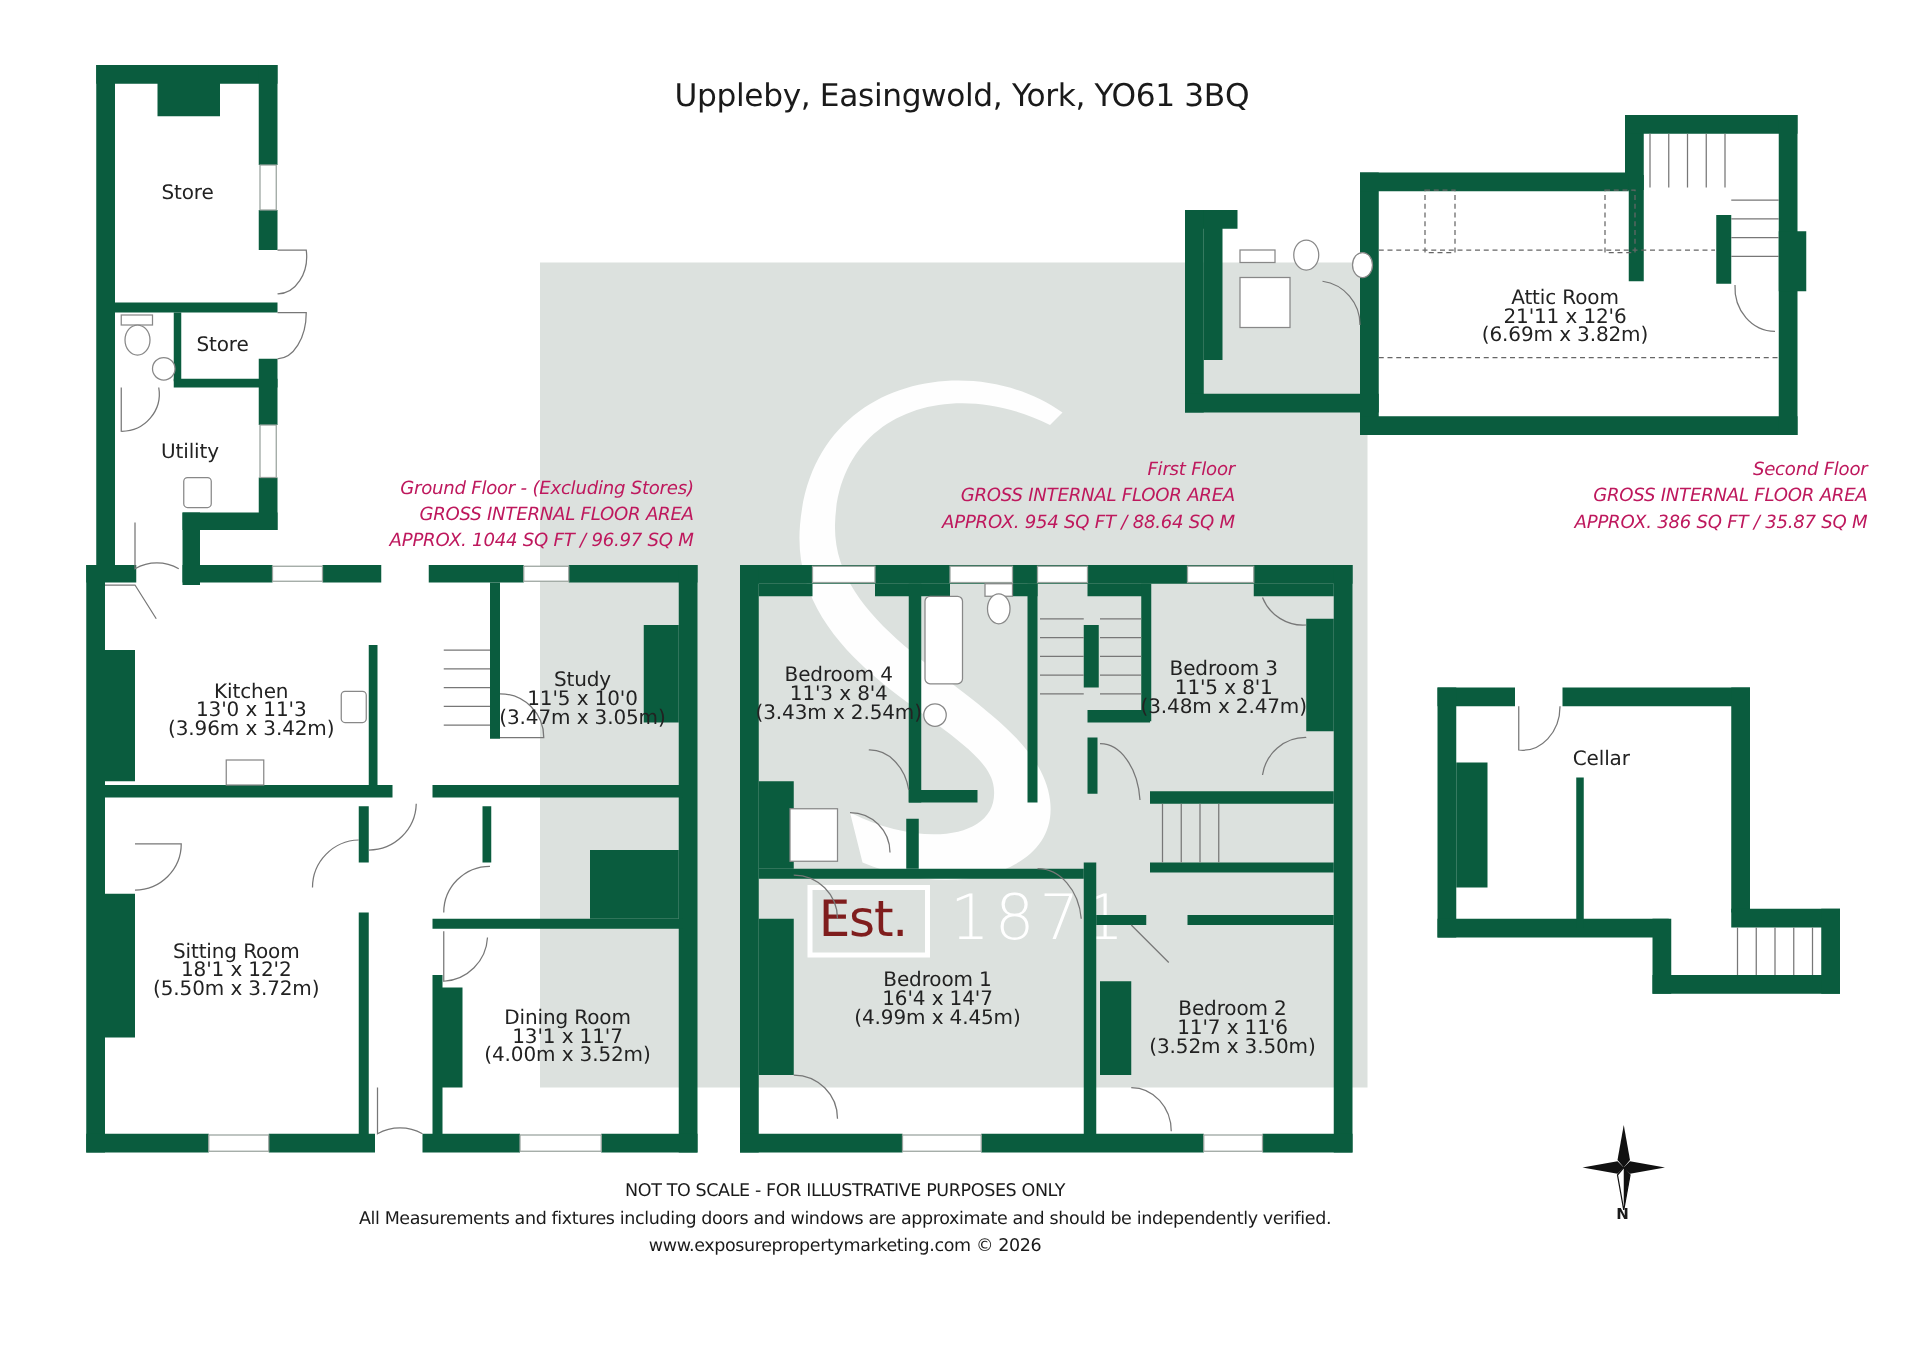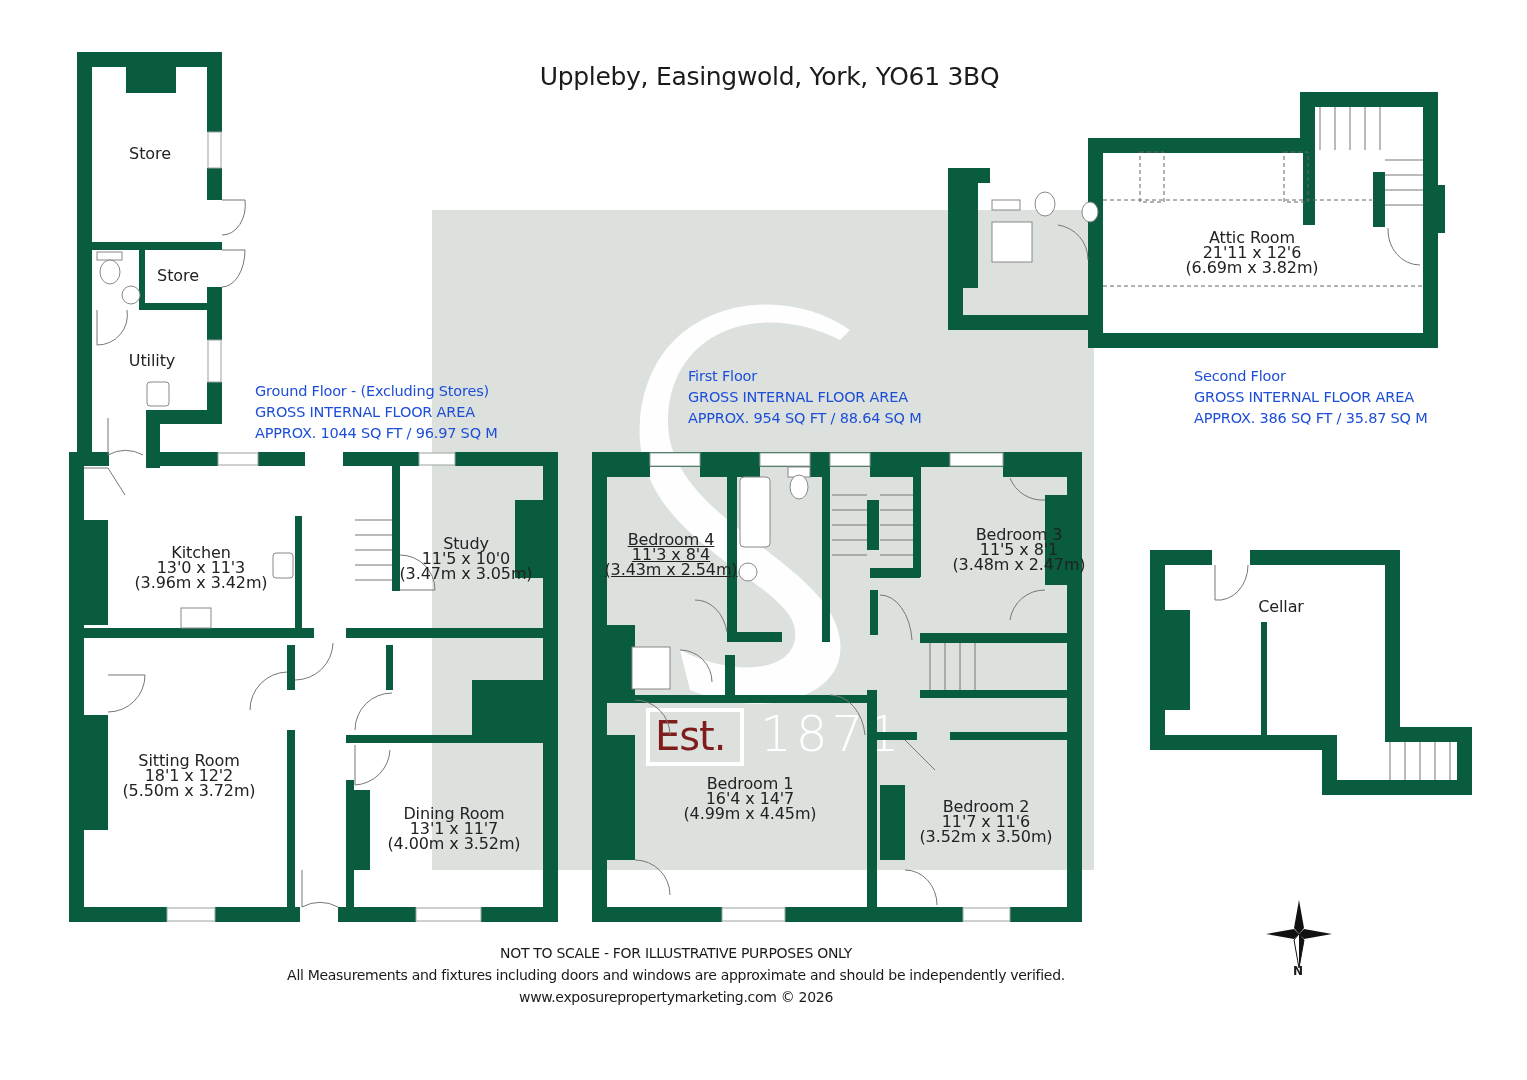--- a/index.html
+++ b/index.html
@@ -2,21 +2,21 @@
 <html><head>
 <meta charset="utf-8">
 <style>
   html,body{margin:0;padding:0;background:#ffffff;}
   body{width:1527px;height:1080px;position:relative;overflow:hidden;font-family:"DejaVu Sans","Liberation Sans",sans-serif;color:#1a1a1a;}
   .abs{position:absolute;}
   .title{left:0;width:1527px;top:62px;text-align:center;font-size:25px;letter-spacing:-0.3px;}
   .title span{display:inline-block;margin-left:12px;}
   .wm{left:432px;top:210px;width:662px;height:660px;background:#dce1de;}
   svg.plan{position:absolute;left:0;top:0;}
-  .floorlabel{text-align:left;font-size:14.5px;line-height:21px;color:#1d4ed8;letter-spacing:-0.2px;}
+  .floorlabel{text-align:right;font-size:14.5px;line-height:21px;color:#be185d;letter-spacing:-0.2px;font-style:italic;}
   .room{position:absolute;text-align:center;font-size:16px;line-height:15px;color:#222;letter-spacing:-0.1px;white-space:nowrap;transform:translateX(-50%);}
   .footer{left:0;width:1352px;top:942px;text-align:center;font-size:14px;line-height:22px;letter-spacing:-0.3px;}
   .compass{left:1264px;top:898px;width:70px;height:84px;}
 </style>
 </head>
 <body>
 
 <div class="abs title"><span>Uppleby, Easingwold, York, YO61 3BQ</span></div>
 
 <div class="abs wm"></div>
@@ -235,26 +235,26 @@
 <div class="room" style="left:189px;top:753px;">
     <div>Sitting Room</div>
     <div>18'1 x 12'2</div>
     <div>(5.50m x 3.72m)</div>
   </div>
 <div class="room" style="left:454px;top:806px;">
     <div>Dining Room</div>
     <div>13'1 x 11'7</div>
     <div>(4.00m x 3.52m)</div>
   </div>
-<div class="room" style="left:671px;top:532px;text-decoration:underline;">
+<div class="room" style="left:671px;top:532px;">
     <div>Bedroom 4</div>
     <div>11'3 x 8'4</div>
     <div>(3.43m x 2.54m)</div>
   </div>
-<div class="room" style="left:979px;top:527px;margin-left:40px;">
+<div class="room" style="left:979px;top:527px;">
     <div>Bedroom 3</div>
     <div>11'5 x 8'1</div>
     <div>(3.48m x 2.47m)</div>
   </div>
 <div class="room" style="left:750px;top:776px;">
     <div>Bedroom 1</div>
     <div>16'4 x 14'7</div>
     <div>(4.99m x 4.45m)</div>
   </div>
 <div class="room" style="left:986px;top:799px;">

